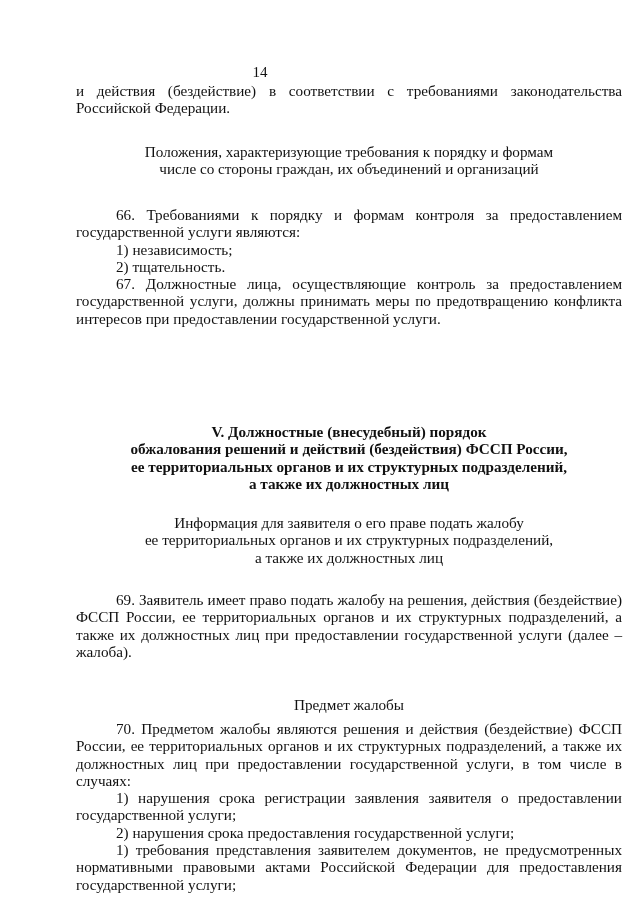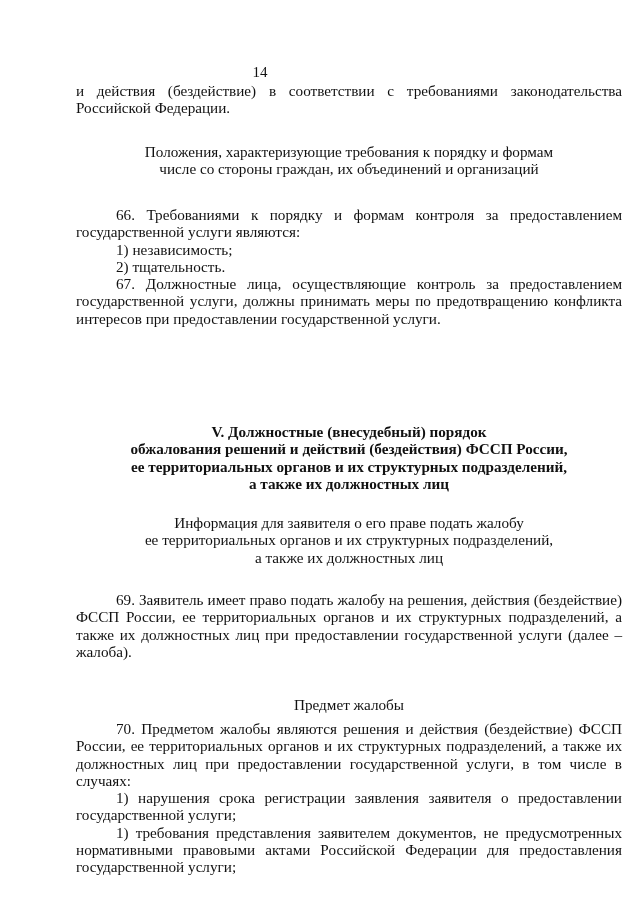--- a/index.html
+++ b/index.html
@@ -62,14 +62,15 @@
   <p class="p ind">69. Заявитель имеет право подать жалобу на решения, действия (бездействие) ФССП России, ее территориальных органов и их структурных подразделений, а также их должностных лиц при предоставлении государственной услуги (далее – жалоба).</p>
 </div>
 
 <div class="content" style="top:688px;">
   <p class="center">Предмет жалобы</p>
 </div>
 
 <div class="content" style="top:720px;">
   <p class="p ind">70. Предметом жалобы являются решения и действия (бездействие) ФССП России, ее территориальных органов и их структурных подразделений, а также их должностных лиц при предоставлении государственной услуги, в том числе в случаях:</p>
   <p class="p item">1) нарушения срока регистрации заявления заявителя о предоставлении государственной услуги;</p>
+  <p class="p item">2) нарушения срока предоставления государственной услуги;</p>
   <p class="p item">1) требования представления заявителем документов, не предусмотренных нормативными правовыми актами Российской Федерации для предоставления государственной услуги;</p>
 </div>
 
 </body></html>

